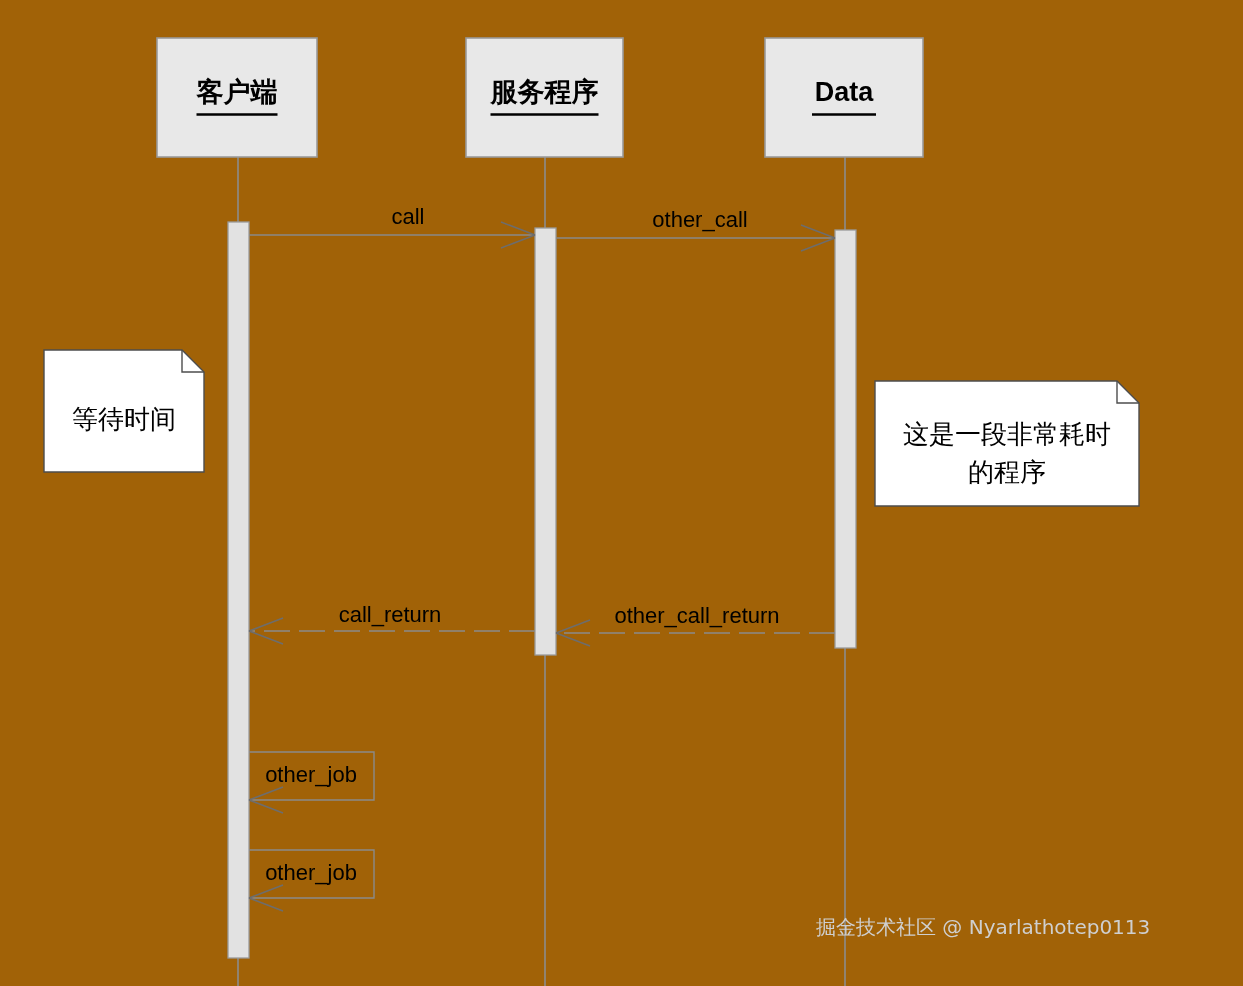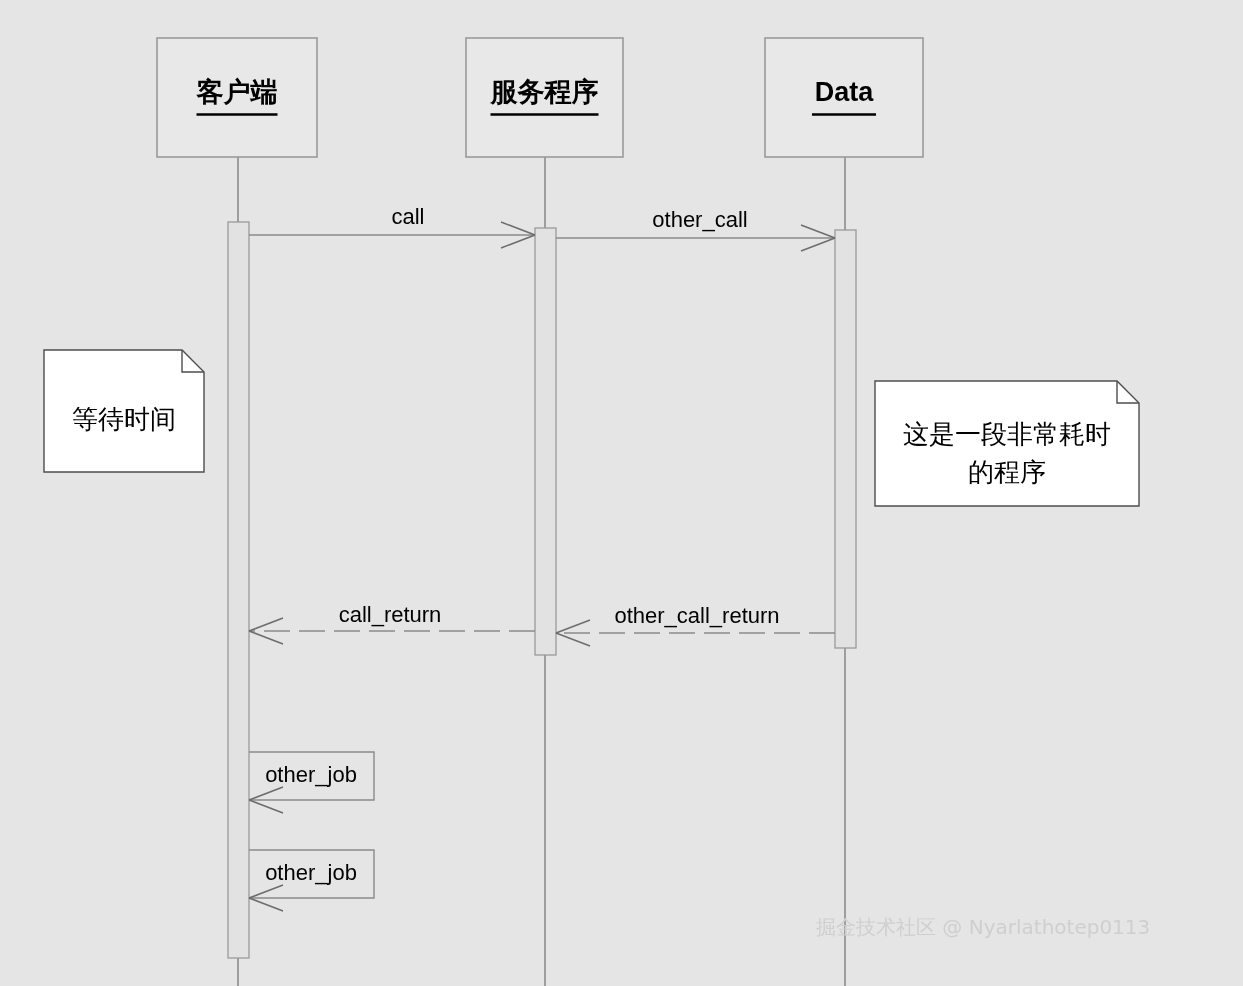--- a/index.html
+++ b/index.html
@@ -7,21 +7,21 @@
     padding: 0;
     background: #ffffff;
   }
   body {
     font-family: "Liberation Sans", "DejaVu Sans", sans-serif;
   }
   #diagram-root {
     position: relative;
     width: 1243px;
     height: 986px;
-    background: #e5e5e5;
+    background: #a16207;
     overflow: hidden;
   }
   svg.layer {
     position: absolute;
     left: 0;
     top: 0;
     width: 1243px;
     height: 986px;
   }
   .participant-label {

